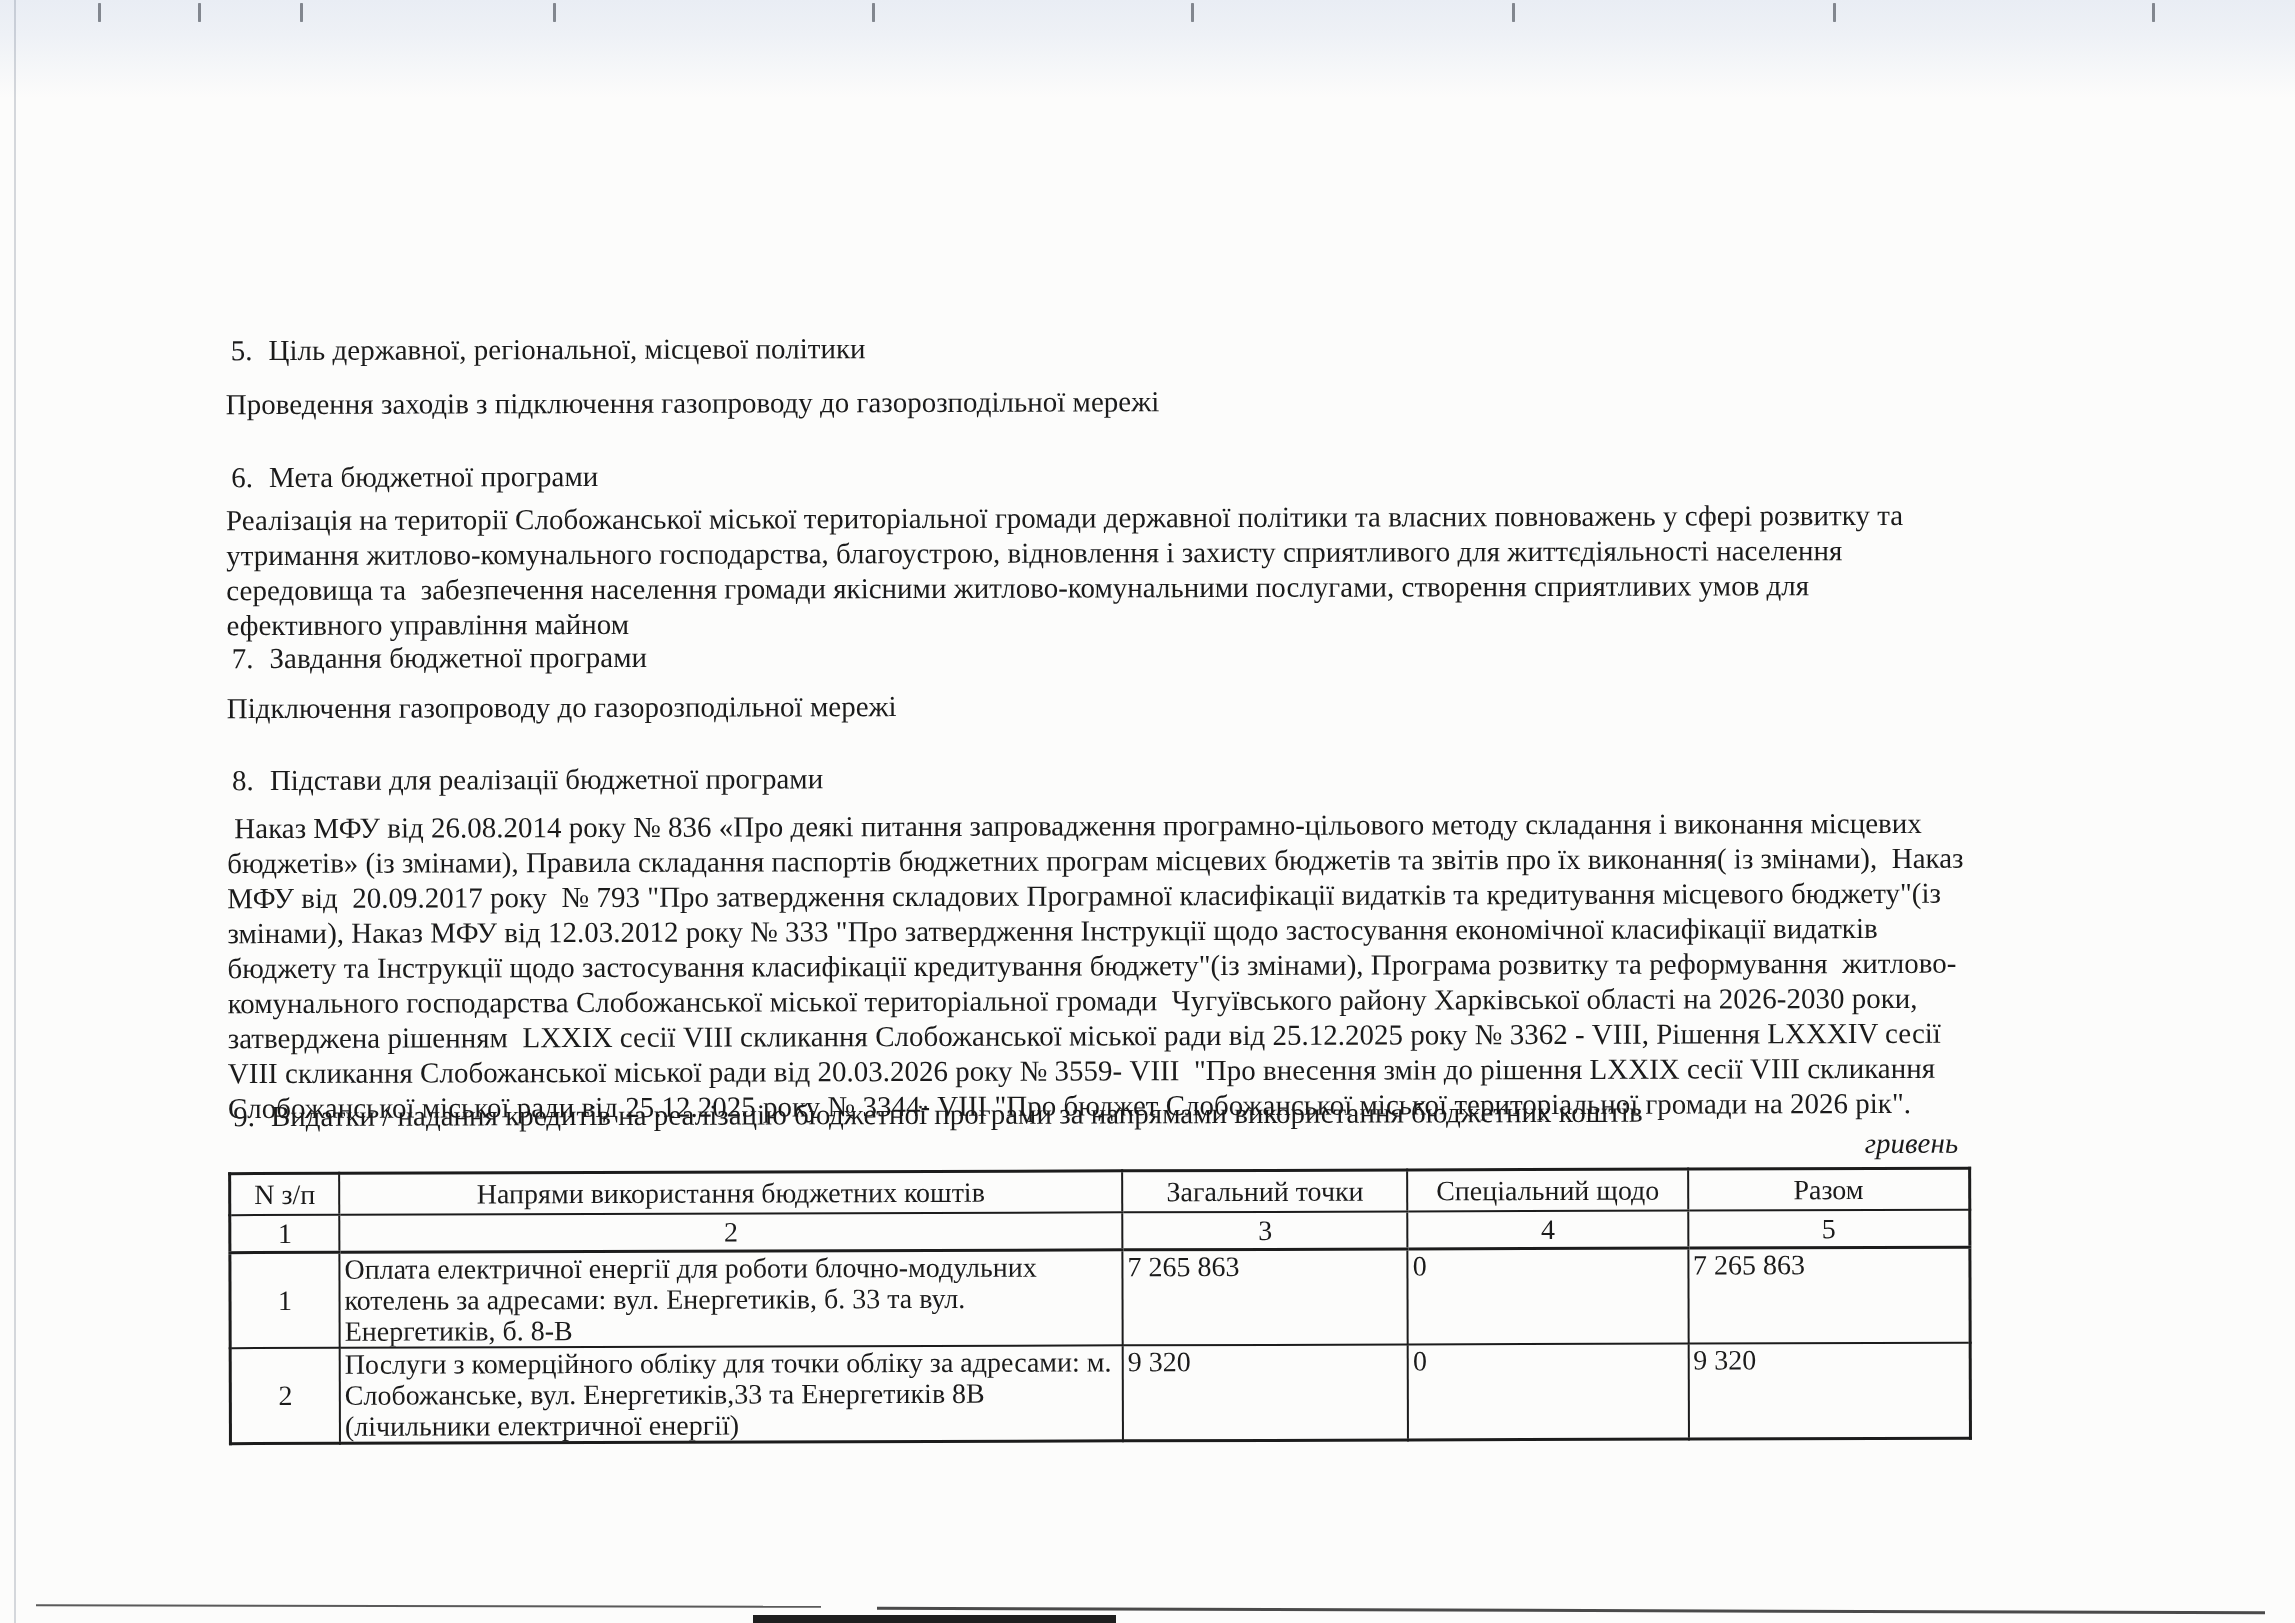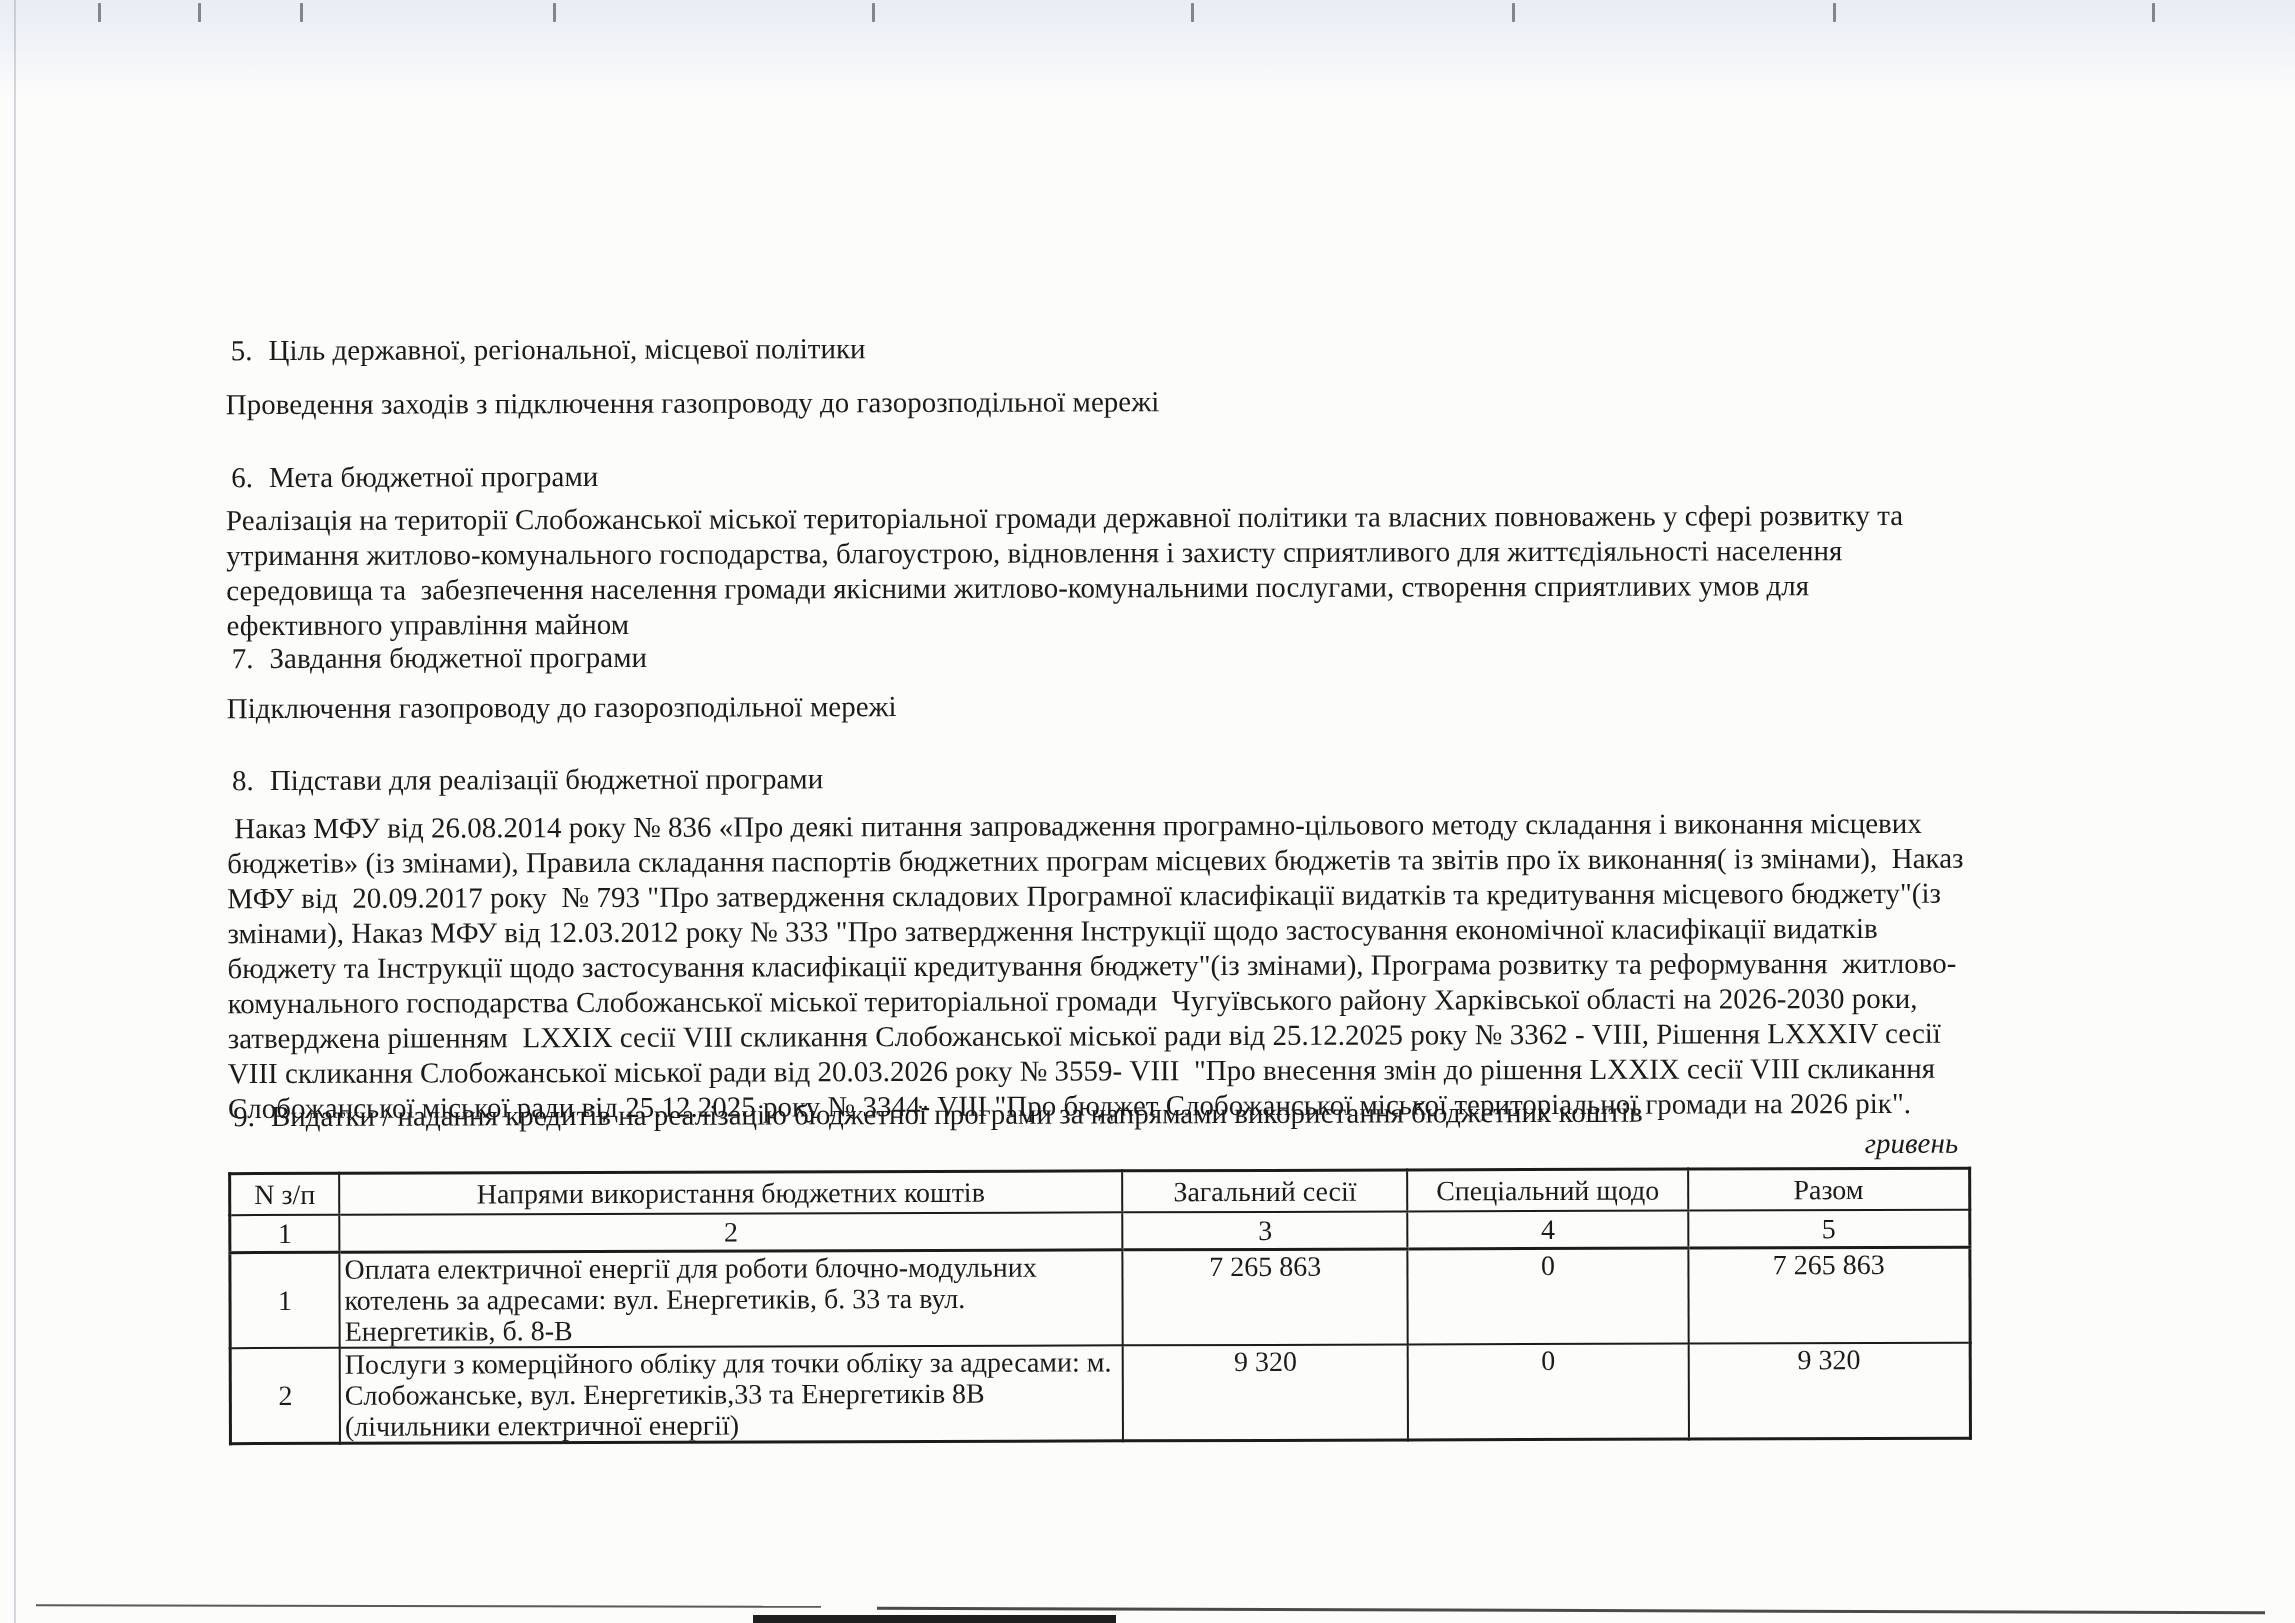--- a/index.html
+++ b/index.html
@@ -77,21 +77,21 @@
     overflow: hidden;
   }
   tr.hdr-row    { height: 41px; }
   tr.hdr-row th { text-align: center; vertical-align: middle; border-bottom: 2.6px double #1c1c1c; }
   tr.num-row    { height: 38px; }
   tr.num-row td { text-align: center; vertical-align: middle; border-bottom: 3.3px solid #1c1c1c; }
   tr.data-row-1 { height: 67px; }
   tr.data-row-2 { height: 90px; }
   td.cell-num   { text-align: center; vertical-align: middle; }
   td.cell-dir   { text-align: left; vertical-align: middle; padding-left: 5.2px; }
-  td.cell-val   { text-align: center; vertical-align: top; padding-right: 2px; }
+  td.cell-val   { text-align: left; vertical-align: top; padding-right: 2px; }
   tr.data-row-1 td, tr.data-row-2 td { border-top: 2.6px solid #1c1c1c; }
 </style>
 </head>
 <body>
 
 <div class="scan-top-tint"></div>
 <div class="scan-left-line"></div>
 <div class="tick" style="left:98px"></div>
 <div class="tick" style="left:198px"></div>
 <div class="tick" style="left:300px"></div>
@@ -144,21 +144,21 @@
         <col class="c1">
           <col class="c2">
           <col class="c3">
           <col class="c4">
           <col class="c5">
       </colgroup>
       <tbody>
         <tr class="hdr-row">
           <th>N з/п</th>
           <th>Напрями використання бюджетних коштів</th>
-          <th>Загальний сесії</th>
+          <th>Загальний точки</th>
           <th>Спеціальний щодо</th>
           <th>Разом</th>
         </tr>
         <tr class="num-row">
           <td>1</td>
           <td>2</td>
           <td>3</td>
           <td>4</td>
           <td>5</td>
         </tr>

